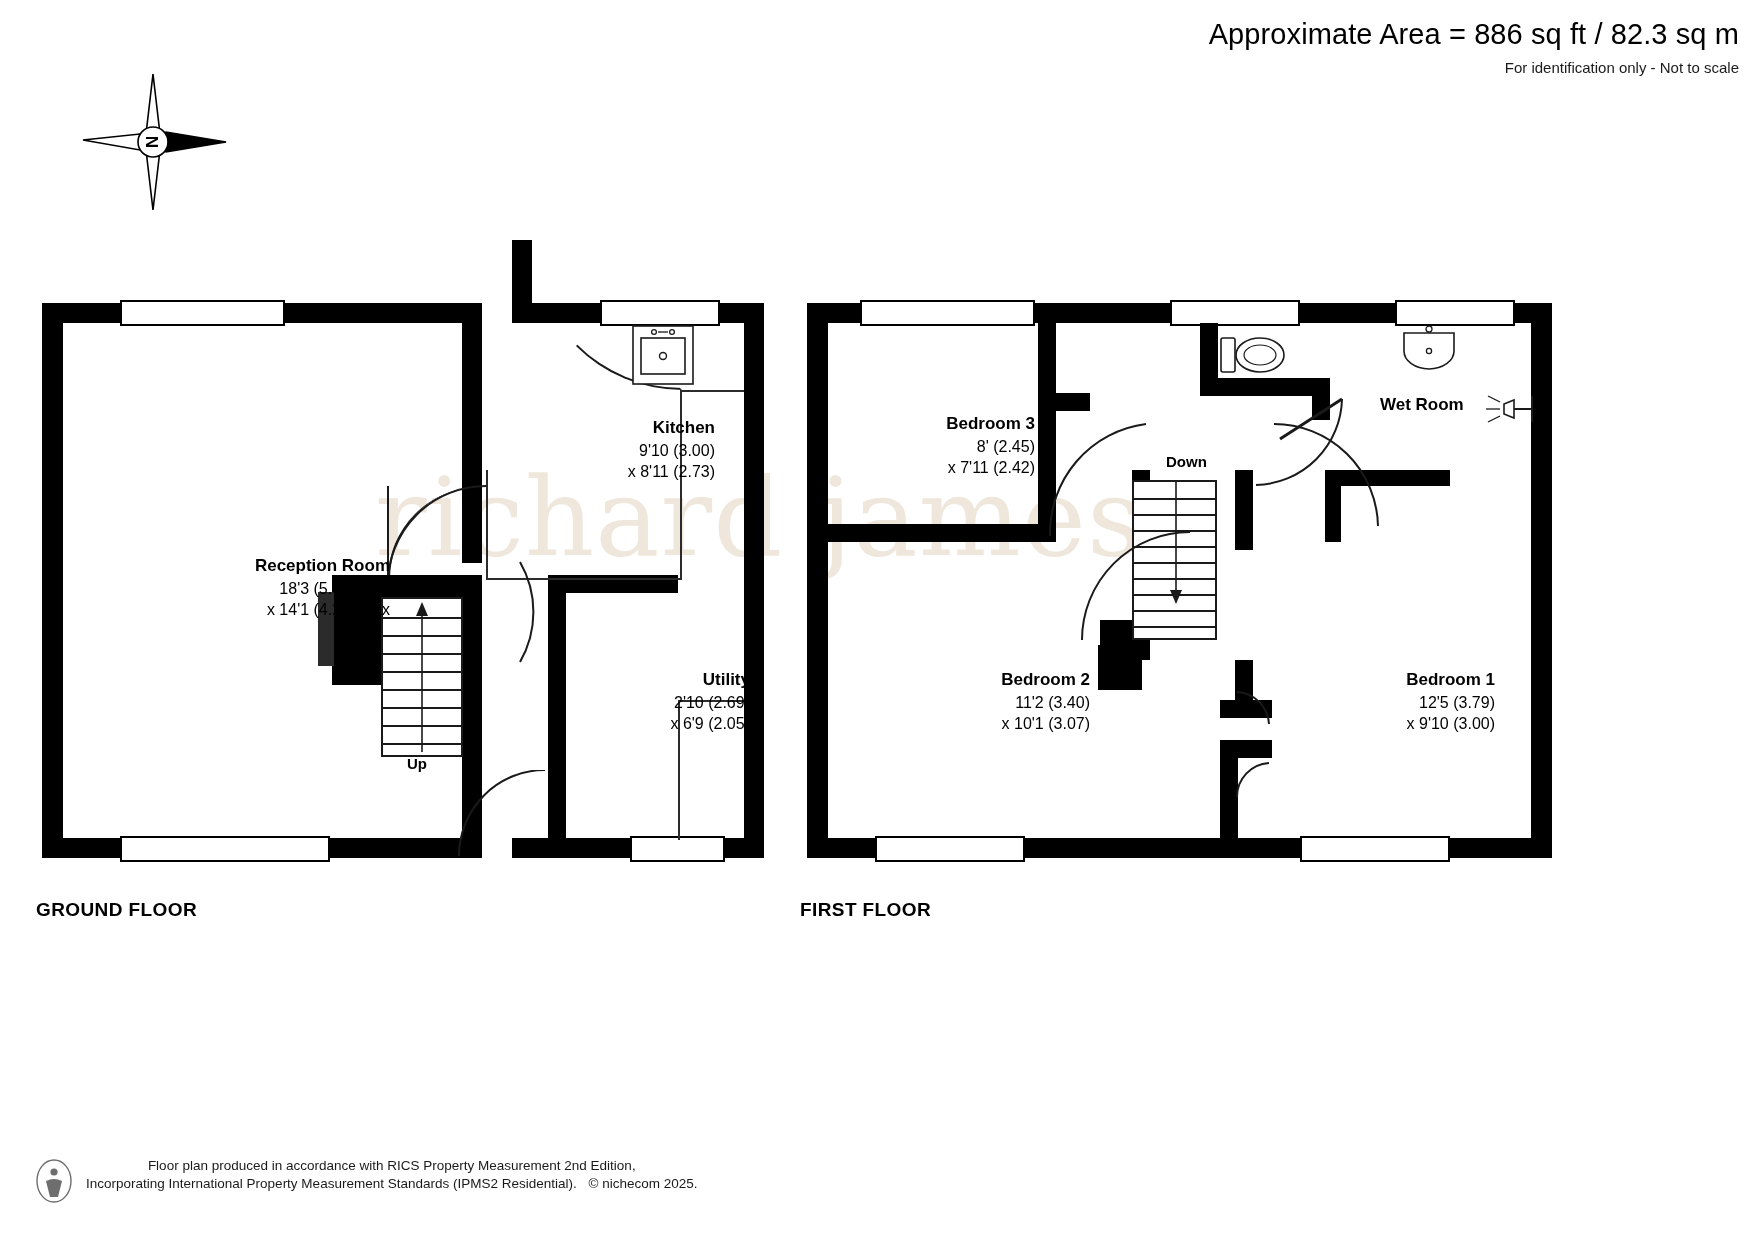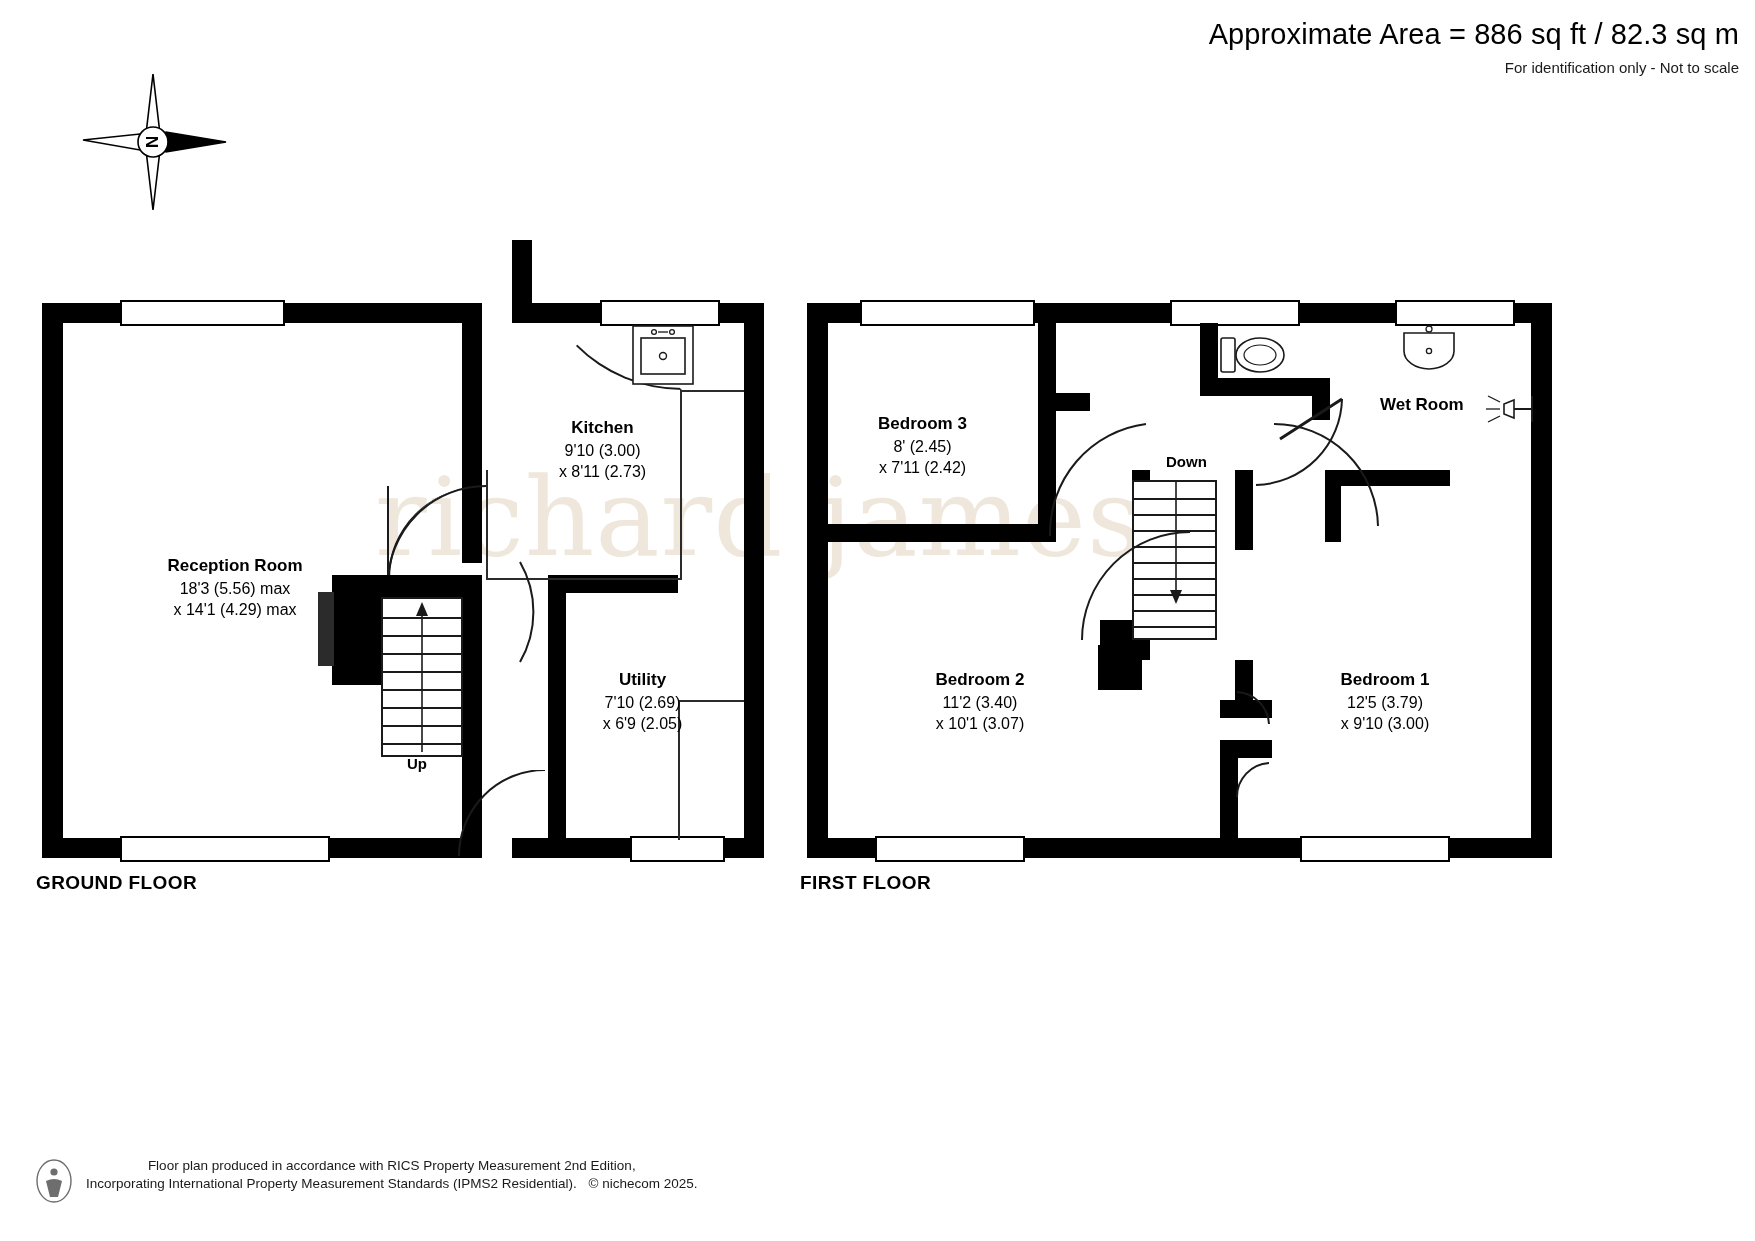--- a/index.html
+++ b/index.html
@@ -71,21 +71,21 @@
     background: #ffffff;
     border: 2px solid #000000;
     box-sizing: border-box;
   }
   .thinline {
     position: absolute;
     background: #2b2b2b;
   }
   .room-label {
     position: absolute;
-    text-align: center;
+    text-align: right;
     font-size: 16px;
     line-height: 21px;
     white-space: nowrap;
   }
   .room-label .nm {
     font-weight: bold;
     font-size: 17px;
     display: block;
     margin-bottom: 2px;
   }
@@ -95,20 +95,21 @@
     font-size: 15px;
     font-weight: bold;
     white-space: nowrap;
   }
   .floor-title {
     position: absolute;
     font-size: 19px;
     font-weight: bold;
     letter-spacing: 0.4px;
     white-space: nowrap;
+    margin-top: 27px;
   }
   .door-arc {
     position: absolute;
     border: 2px solid #1a1a1a;
     border-radius: 50%;
     box-sizing: border-box;
   }
   .stair-box {
     position: absolute;
     border: 2px solid #1a1a1a;
@@ -262,21 +263,21 @@
     <span class="dim">18'3 (5.56) max</span>
     <span class="dim">x 14'1 (4.29) max</span>
   </div>
   <div class="room-label" style="left:490px; top:417px; width:225px;">
     <span class="nm">Kitchen</span>
     <span class="dim">9'10 (3.00)</span>
     <span class="dim">x 8'11 (2.73)</span>
   </div>
   <div class="room-label" style="left:535px; top:669px; width:215px;">
     <span class="nm">Utility</span>
-    <span class="dim">7'10 (2.69)</span>
+    <span class="dim">2'10 (2.69)</span>
     <span class="dim">x 6'9 (2.05)</span>
   </div>
 
   <div class="floor-title" style="left:36px; top:872px;">GROUND FLOOR</div>
 </div>
 
 <div class="plan" id="first-plan" style="left:780px; top:0px; width:975px; height:1000px;">
 
   <div class="wall" style="left:27px; top:303px; width:21px; height:555px;"></div>
   <div class="wall" style="left:27px; top:303px; width:745px; height:20px;"></div>

